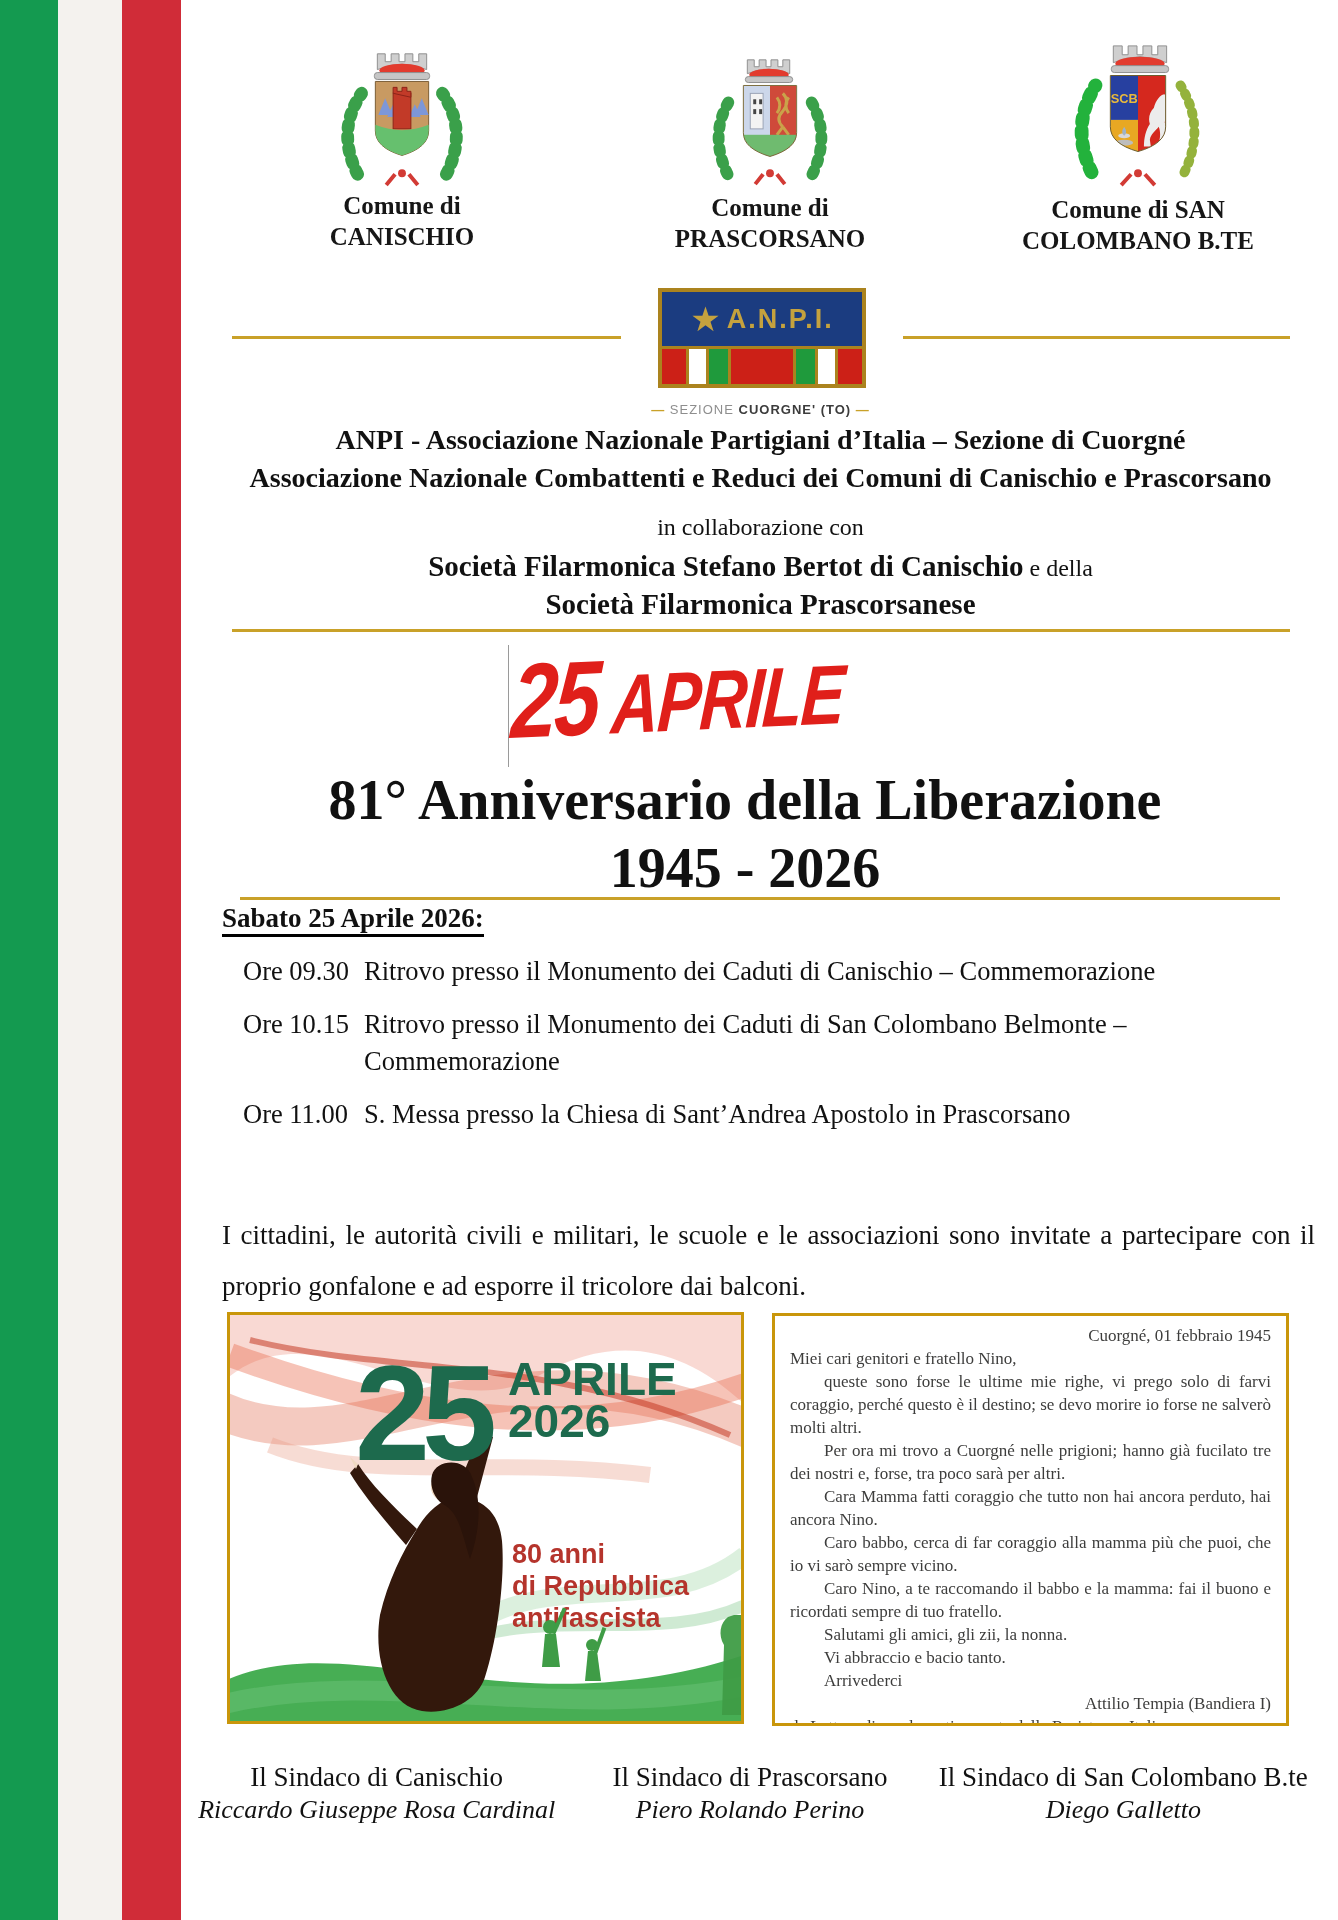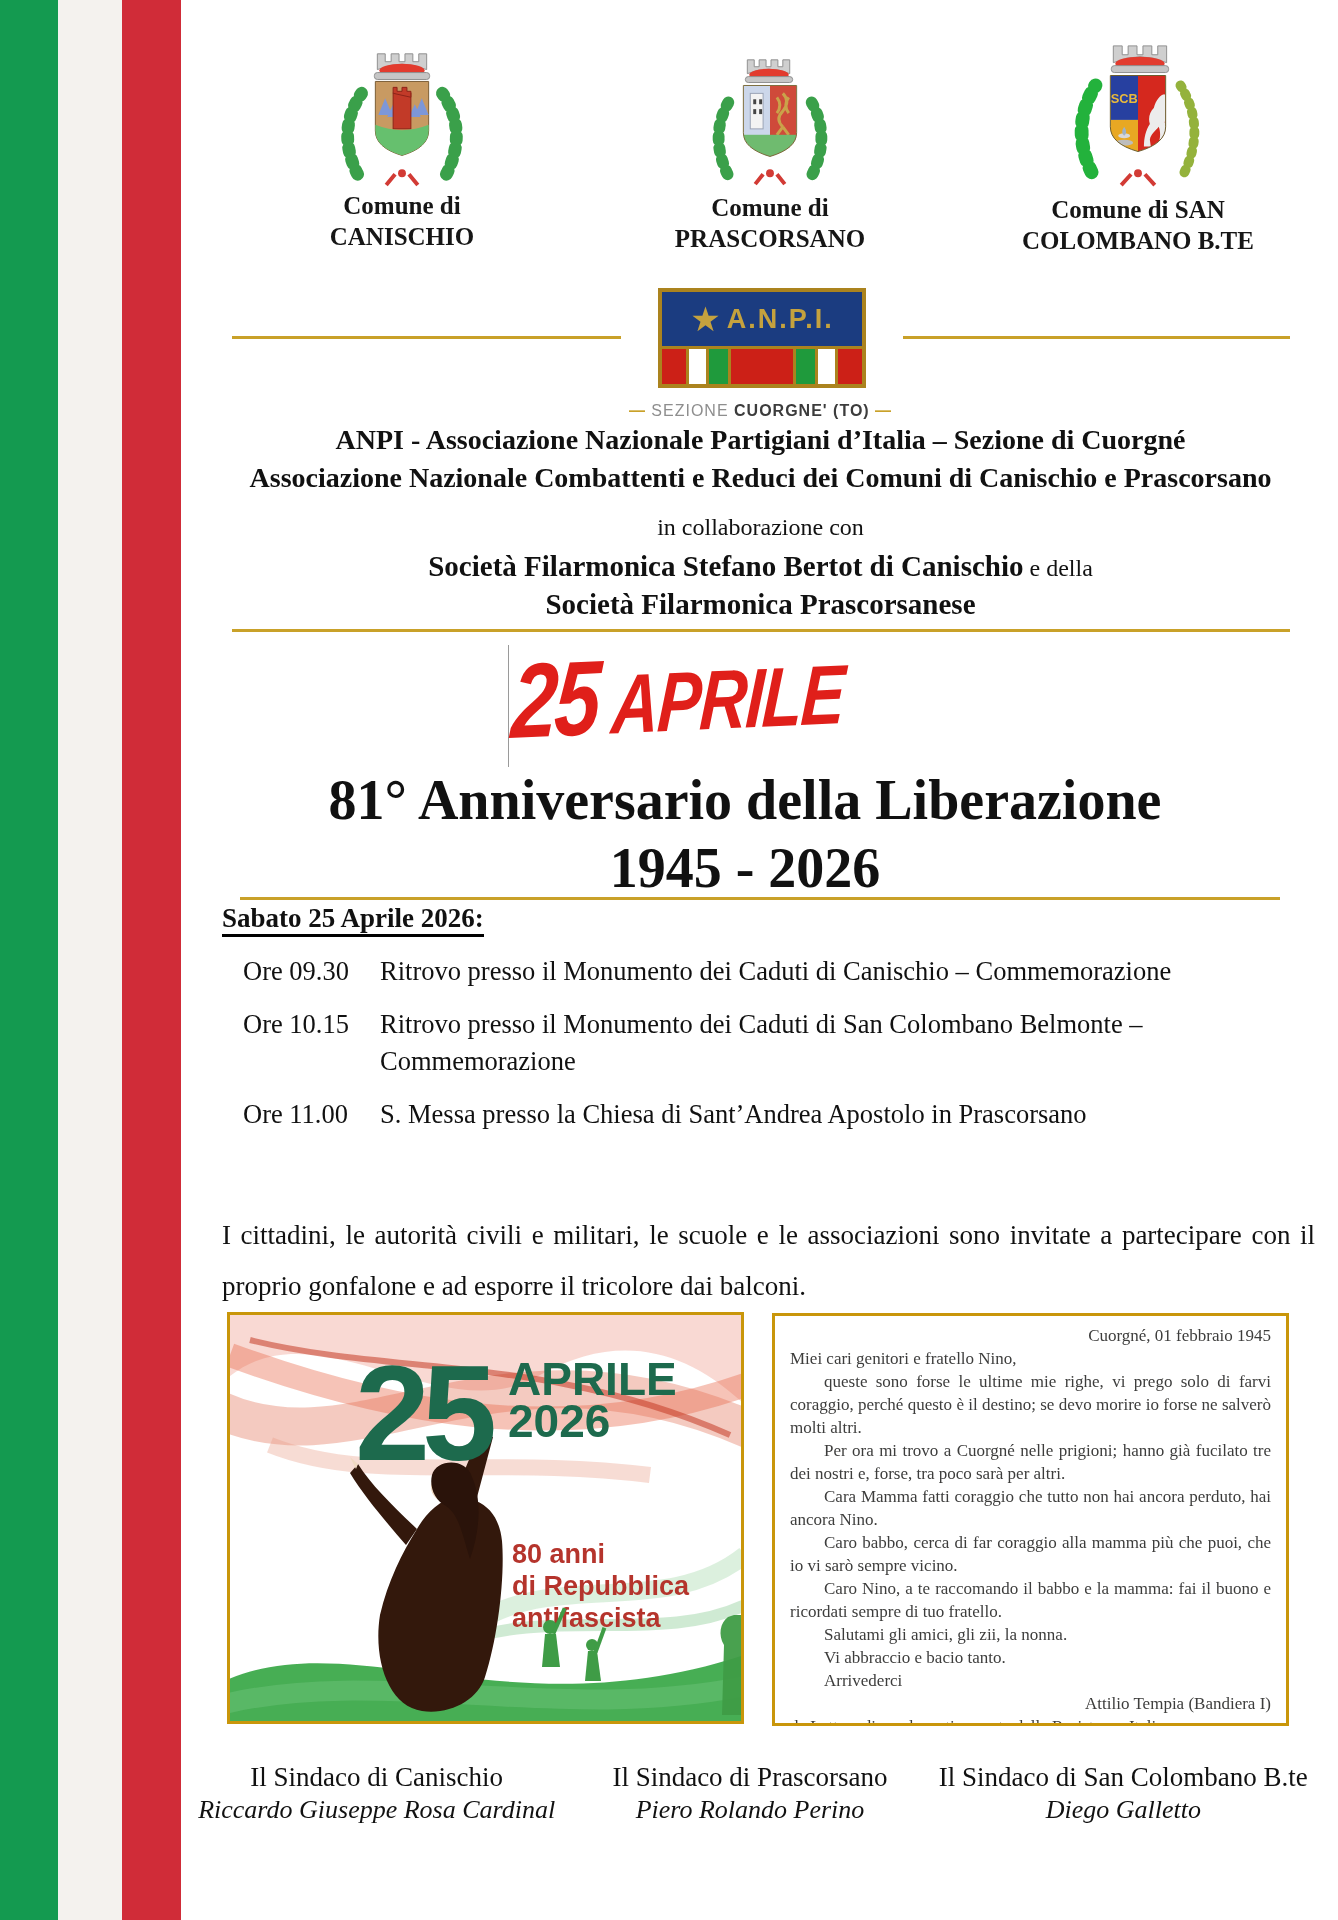--- a/index.html
+++ b/index.html
@@ -25,21 +25,21 @@
   .anpi-top{height:54px;background:#1b3c80;display:flex;align-items:center;justify-content:center;gap:6px;}
   .anpi-star{color:#c5a23e;font-size:34px;line-height:1;font-family:"DejaVu Sans",sans-serif;}
   .anpi-word{color:#c5a23e;font-size:27px;font-weight:bold;letter-spacing:2px;font-family:"Liberation Sans",sans-serif;text-align:center;}
   .anpi-ribbon{flex:1;display:flex;gap:3px;margin-top:3px;}
   .anpi-ribbon div{height:100%;}
   .rb-r{background:#cc2017;}.rb-w{background:#ffffff;}.rb-g{background:#1f9a3c;}
   .seg1{width:24px;}.seg2{width:17px;}.seg3{width:19px;}.segC{flex:1;}
 
   .goldline{position:absolute;height:3px;background:#c9a129;}
   .sezione{position:absolute;left:183px;width:1155px;top:402px;text-align:center;
-           font-family:"Liberation Sans",sans-serif;font-size:16px;letter-spacing:1px;color:#8e8e8e;}
+           font-family:"Liberation Sans",sans-serif;font-size:13px;letter-spacing:1px;color:#8e8e8e;}
   .sezione .dash{color:#c9a129;font-weight:bold;}
   .sezione .strong{color:#3c3c3c;font-weight:bold;}
 
   .centerband{position:absolute;left:183px;width:1155px;text-align:center;}
   .org1{top:424px;font-size:28px;font-weight:bold;}
   .org2{top:462px;font-size:28px;font-weight:bold;}
   .collab{top:514px;font-size:24px;}
   .band1{top:550px;font-size:29px;font-weight:bold;}
   .band1 .lite{font-weight:normal;font-size:24px;}
   .band2{top:588px;font-size:29px;font-weight:bold;}
@@ -53,21 +53,21 @@
   .aprile25 .m{font-size:84px;letter-spacing:-2px;}
   .anniv{top:768px;font-size:56px;font-weight:bold;left:183px;width:1124px;}
   .years{top:836px;font-size:56px;font-weight:bold;left:183px;width:1124px;}
 
   
   .sabato{position:absolute;left:222px;top:903px;font-size:27px;font-weight:bold;}
   .sabato span{border-bottom:3px solid #000;padding-bottom:1px;}
   .sched{position:absolute;left:243px;top:953px;width:1072px;}
   .sched-row{display:flex;margin-bottom:16px;font-size:26.5px;line-height:37px;}
   .sched-time{width:112px;flex:none;}
-  .sched-desc{flex:1;margin-left:25px;}
+  .sched-desc{flex:1;margin-left:9px;}
   .invite{position:absolute;left:222px;top:1210px;width:1093px;font-size:27px;line-height:51px;text-align:justify;}
 
   
   .poster{position:absolute;left:227px;top:1312px;width:517px;height:412px;box-sizing:border-box;
           border:3px solid #c9960a;background:#fff;}
   .letterbox{position:absolute;left:772px;top:1313px;width:517px;height:413px;box-sizing:border-box;
              border:3px solid #c9960a;background:#fff;padding:8px 15px 4px 15px;
              font-size:17px;line-height:23px;color:#3d3d3c;text-align:justify;overflow:hidden;}
   .letterbox p{margin:0;text-indent:34px;}
   .letterbox .dateline{text-align:right;text-indent:0;}

